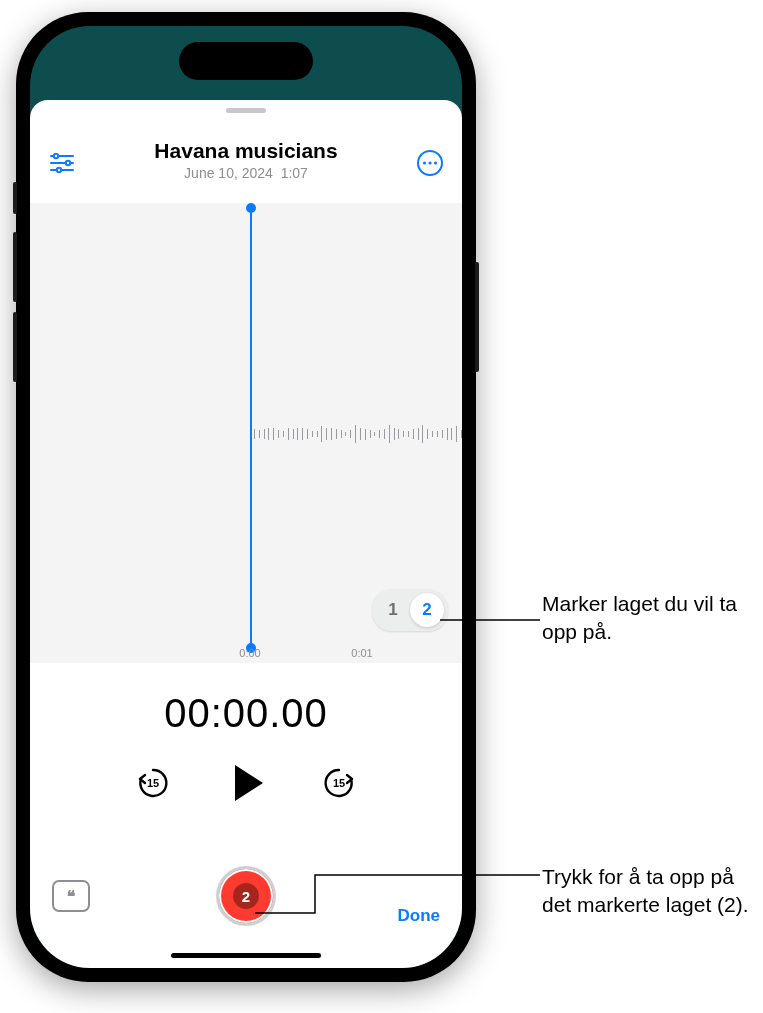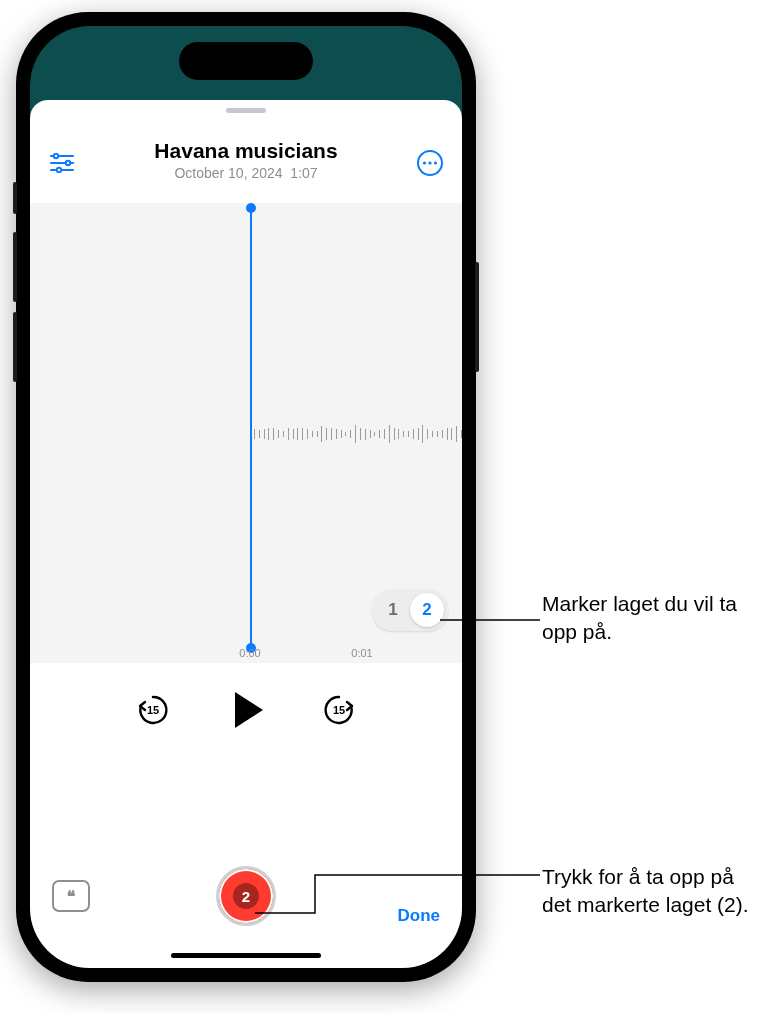--- a/index.html
+++ b/index.html
@@ -219,21 +219,21 @@
                 <line x1="1" y1="10" x2="23" y2="10"></line>
                 <line x1="1" y1="17" x2="23" y2="17"></line>
               </g>
               <circle cx="6" cy="3" r="2.2" fill="#fff" stroke="#0a7aff" stroke-width="2"></circle>
               <circle cx="18" cy="10" r="2.2" fill="#fff" stroke="#0a7aff" stroke-width="2"></circle>
               <circle cx="9" cy="17" r="2.2" fill="#fff" stroke="#0a7aff" stroke-width="2"></circle>
             </svg>
         </div>
         <div class="title">Havana musicians</div>
         <div class="subtitle">
-          <span>October 10, 2024</span>&nbsp;&nbsp;<span>1:07</span>
+          <span>June 10, 2024</span>&nbsp;&nbsp;<span>1:07</span>
         </div>
         <div class="hdr-right icon-blue">
           <svg width="28" height="28" viewBox="0 0 28 28">
               <circle cx="14" cy="14" r="12" fill="none" stroke="#0a7aff" stroke-width="2"></circle>
               <circle cx="8.5" cy="14" r="1.6" fill="#0a7aff"></circle>
               <circle cx="14" cy="14" r="1.6" fill="#0a7aff"></circle>
               <circle cx="19.5" cy="14" r="1.6" fill="#0a7aff"></circle>
             </svg>
         </div>
       </div>
@@ -293,20 +293,21 @@
         <div class="time-ruler">
           <span class="ruler-mark" style="left:220px">0:00</span>
           <span class="ruler-mark" style="left:332px">0:01</span>
         </div>
         <div class="layer-toggle">
           <div class="layer-opt">1</div>
           <div class="layer-opt sel">2</div>
         </div>
       </div>
 
+      <div class="timer">00:00.00</div>
 
       <div class="transport">
         <div class="skip">
           <svg width="36" height="36" viewBox="0 0 36 36">
               <path d="M18 5 A13 13 0 1 1 6 14" fill="none" stroke="#000" stroke-width="2.4" stroke-linecap="round"></path>
               <path d="M10 10 L5 14 L10 18" fill="none" stroke="#000" stroke-width="2.4" stroke-linecap="round" stroke-linejoin="round"></path>
             </svg>
           <span class="skip-num">15</span>
         </div>
         <div class="play-btn">

